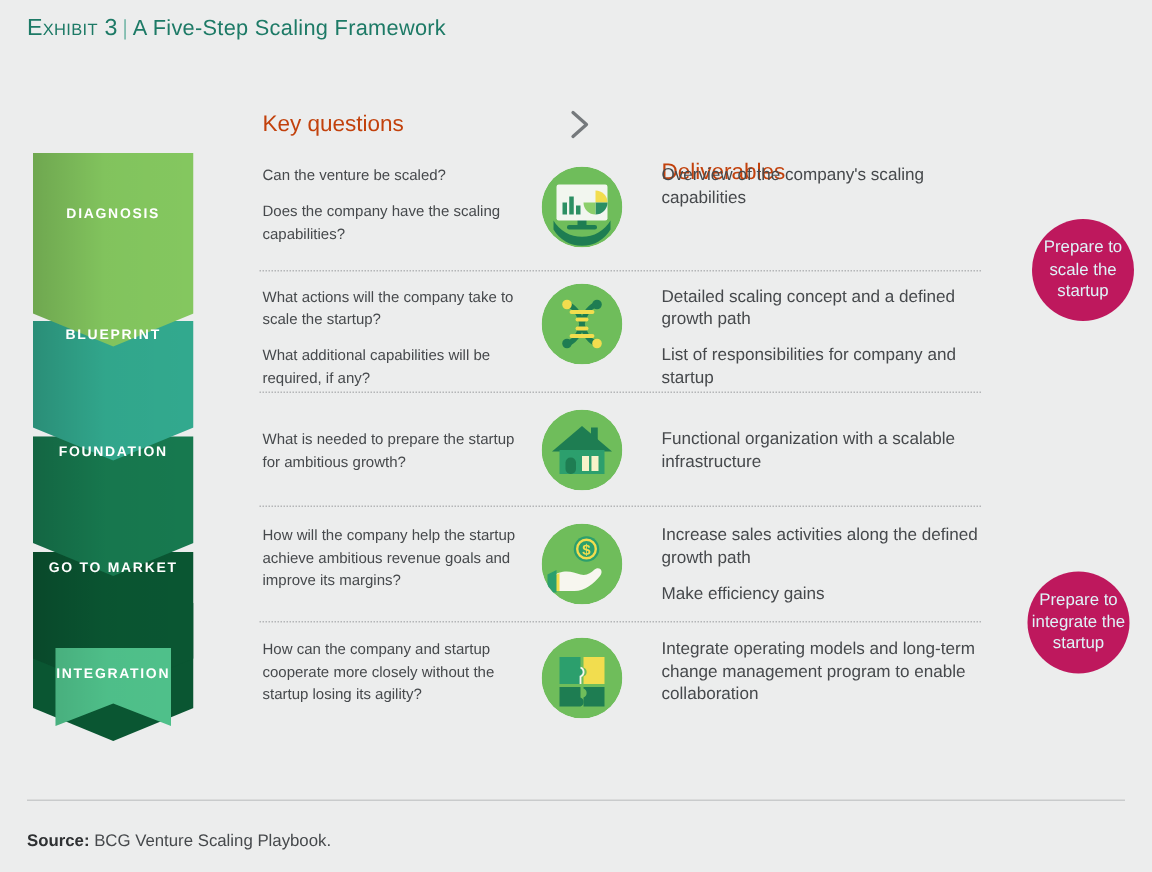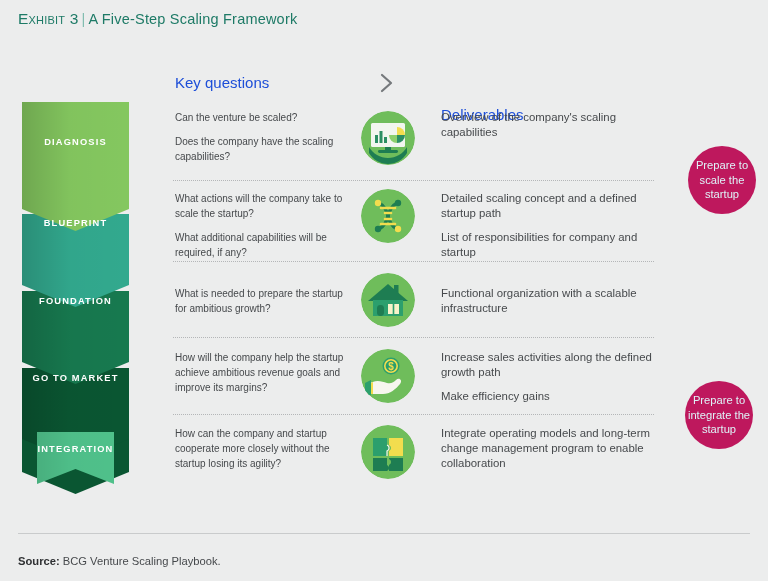--- a/index.html
+++ b/index.html
@@ -23,21 +23,21 @@
     letter-spacing: 0.2px;
     white-space: nowrap;
   }
   .exhibit-title .lbl { font-variant: small-caps; font-size: 15.5px; }
   .exhibit-title .bar { color: #7fbcae; margin: 0 3px; font-weight: 300; }
 
   
   .col-header {
     position: absolute;
     font-size: 15px;
-    color: #1d4ed8;
+    color: #c2410c;
     font-weight: 400;
   }
   #hdr-key      { left: 175px; top: 74px; }
   #hdr-deliver  { left: 441px; top: 74px; margin-top: 32px; }
 
   .hdr-chevron {
     position: absolute;
     left: 379px;
     top: 72px;
     width: 16px;
@@ -262,21 +262,21 @@
         <line x1="24" y1="30" x2="30" y2="30"></line>
         <line x1="20" y1="35" x2="34" y2="35"></line>
       </g>
       <circle cx="17" cy="14" r="3.2" fill="#f2dd4e"></circle>
       <circle cx="37" cy="40" r="3.2" fill="#f2dd4e"></circle>
       <circle cx="37" cy="14" r="3.2" fill="#1e7d52"></circle>
       <circle cx="17" cy="40" r="3.2" fill="#1e7d52"></circle>
     </svg>
   </div>
   <div class="d-cell" style="top:191px">
-    <p>Detailed scaling concept and a defined startup path</p>
+    <p>Detailed scaling concept and a defined growth path</p>
     <p>List of responsibilities for company and startup</p>
   </div>
 
   <div class="q-cell" style="top:286px">
     <p>What is needed to prepare the startup for ambitious growth?</p>
   </div>
   <div class="icon-circle" style="top:273px">
     <svg width="54" height="54" viewBox="0 0 54 54">
       <circle cx="27" cy="27" r="27" fill="#6fbd5b"></circle>
       <rect x="33" y="12" width="4.5" height="10" fill="#1e7d52"></rect>

